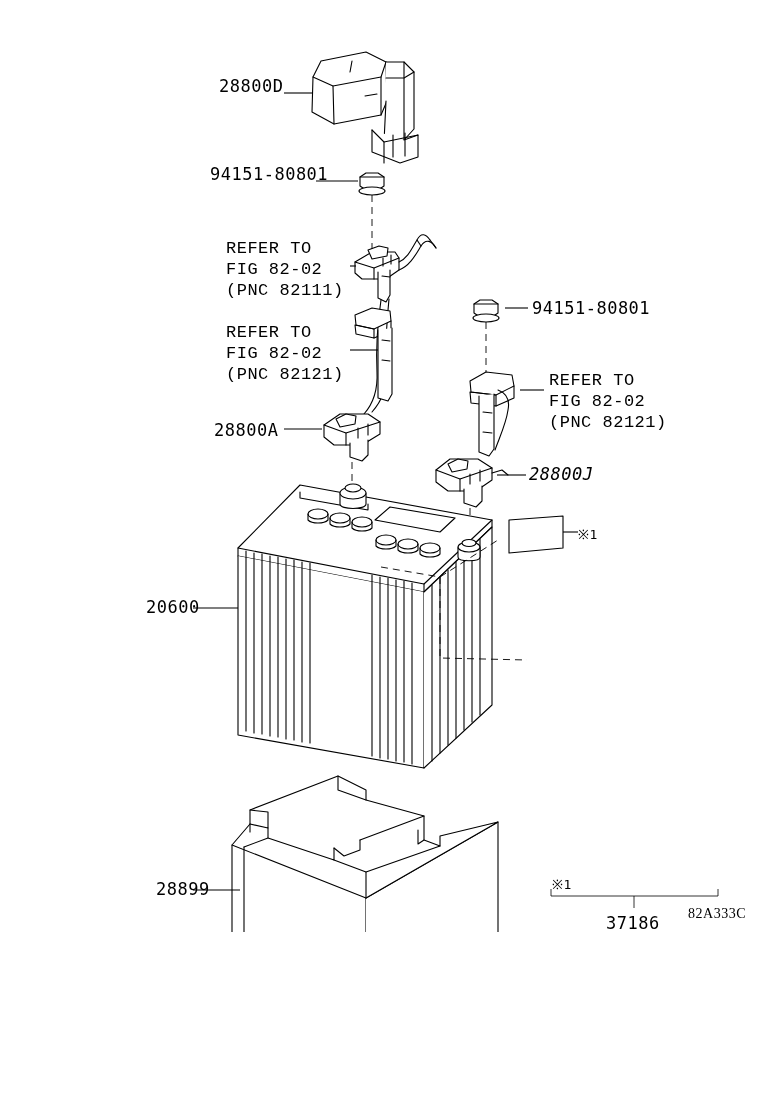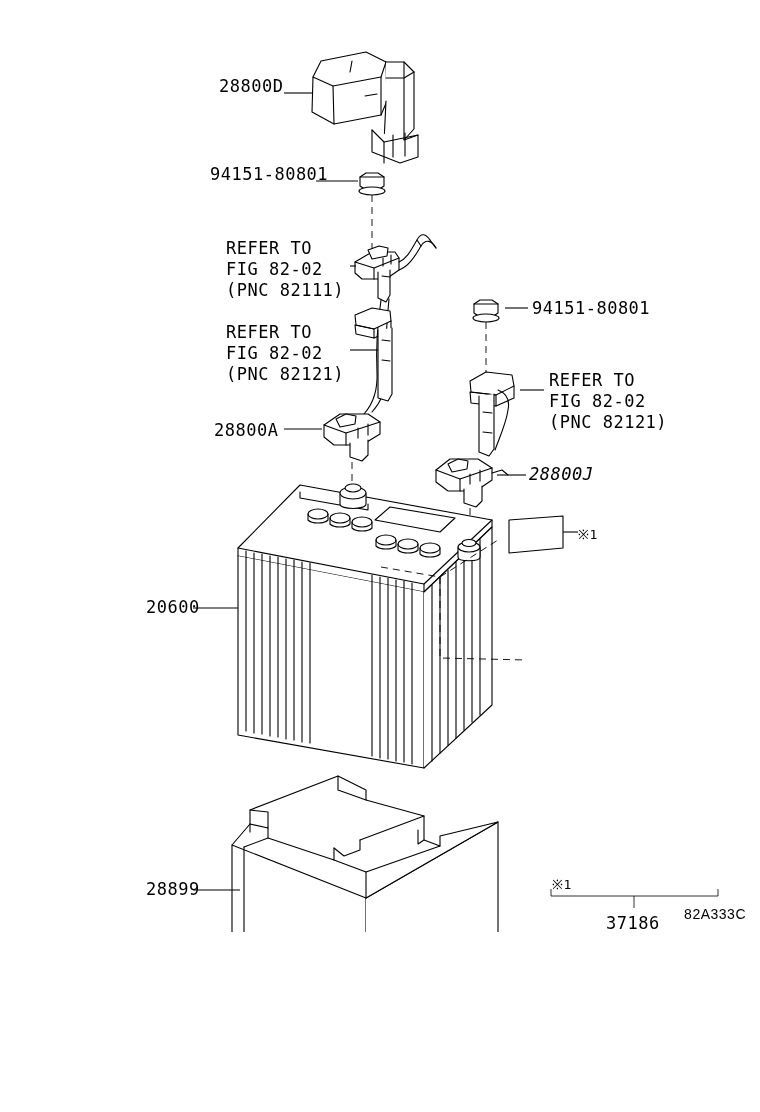--- a/index.html
+++ b/index.html
@@ -21,27 +21,27 @@
   .lbl {
     position: absolute;
     font-family: "DejaVu Sans Mono", monospace;
     font-size: 17px;
     letter-spacing: 0.5px;
     color: #000;
     white-space: pre;
     line-height: 21px;
   }
   .lbl.small { font-size: 13px; }
-  .multiline { white-space: pre; }
+  .multiline { white-space: pre; font-family: Liberation Mono, monospace; }
   .figcode {
     position: absolute;
     right: 14px;
     bottom: 10px;
     font-size: 14px;
-    font-family: Liberation Sans, sans-serif;
+    font-family: Liberation Serif, serif;
     letter-spacing: 0.5px;
   }
   svg.art {
     position: absolute;
     left: 0;
     top: 0;
     width: 760px;
     height: 1112px;
   }
   svg.art * {
@@ -280,20 +280,20 @@
   <div class="lbl multiline" style="left:226px; top:322px;">REFER TO
 FIG 82-02
 (PNC 82121)</div>
   <div class="lbl" style="left:532px; top:298px;">94151-80801</div>
   <div class="lbl multiline" style="left:549px; top:370px;">REFER TO
 FIG 82-02
 (PNC 82121)</div>
   <div class="lbl" style="left:214px; top:420px;">28800A</div>
   <div class="lbl" style="left:529px; top:464px;font-style:italic;">28800J</div>
   <div class="lbl" style="left:146px; top:597px;">20600</div>
-  <div class="lbl" style="left:146px; top:879px;">28899</div>
+  <div class="lbl" style="left:156px; top:879px;">28899</div>
   <div class="lbl" style="left:606px; top:913px;">37186</div>
   <div class="lbl small" style="left:578px; top:524px;">※1</div>
   <div class="lbl small" style="left:552px; top:874px;">※1</div>
   <div class="lbl" style="left:619px; top:1033px; font-size:24px; font-family:Liberation Mono, monospace;">Pb</div>
 
   <div class="figcode">82A333C</div>
 </div>
 
 </body></html>

